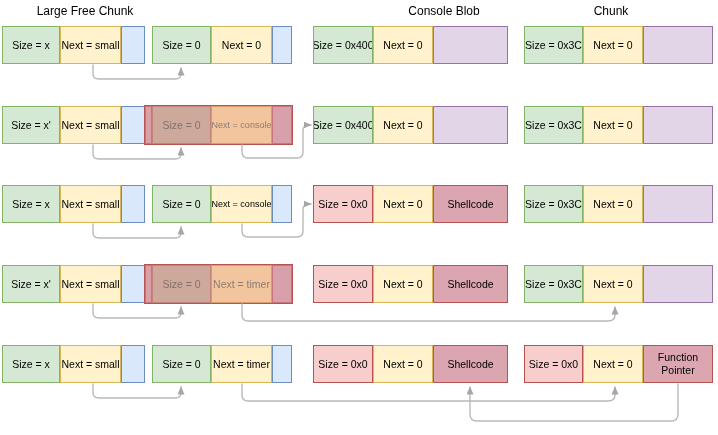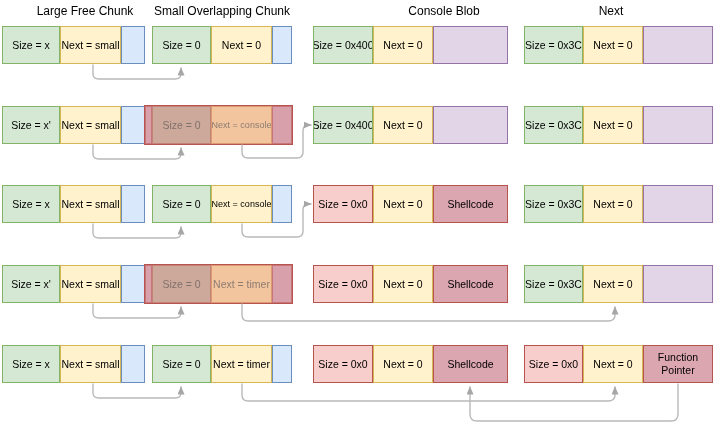--- a/index.html
+++ b/index.html
@@ -37,23 +37,22 @@
     position:absolute;box-sizing:border-box;border:1.5px solid #b85450;
     background:transparent;pointer-events:none;z-index:5;
   }
   #arrows{position:absolute;left:0;top:0;z-index:6;pointer-events:none;}
 </style>
 </head>
 <body>
 
 <div id="canvas">
   <div class="title" id="title-0">Large Free Chunk</div>
-  <div class="title" id="title-1">Small Overlapping Chunk</div>
   <div class="title" id="title-2">Console Blob</div>
-  <div class="title" id="title-3">Next</div>
+  <div class="title" id="title-3">Chunk</div>
 
   <div id="rows">
       <div class="cell green" style="left: 2px; top: 26px; width: 58px;">Size = x</div>
       <div class="cell yellow" style="left: 60px; top: 26px; width: 61px;">Next = small</div>
       <div class="cell blue" style="left: 121px; top: 26px; width: 24px;"></div>
       <div class="cell green" style="left: 152px; top: 26px; width: 59px;">Size = 0</div>
       <div class="cell yellow" style="left: 211px; top: 26px; width: 61px;">Next = 0</div>
       <div class="cell blue" style="left: 272px; top: 26px; width: 20px;"></div>
       <div class="cell green" style="left: 313px; top: 26px; width: 60px;">Size = 0x400</div>
       <div class="cell yellow" style="left: 373px; top: 26px; width: 60px;">Next = 0</div>

